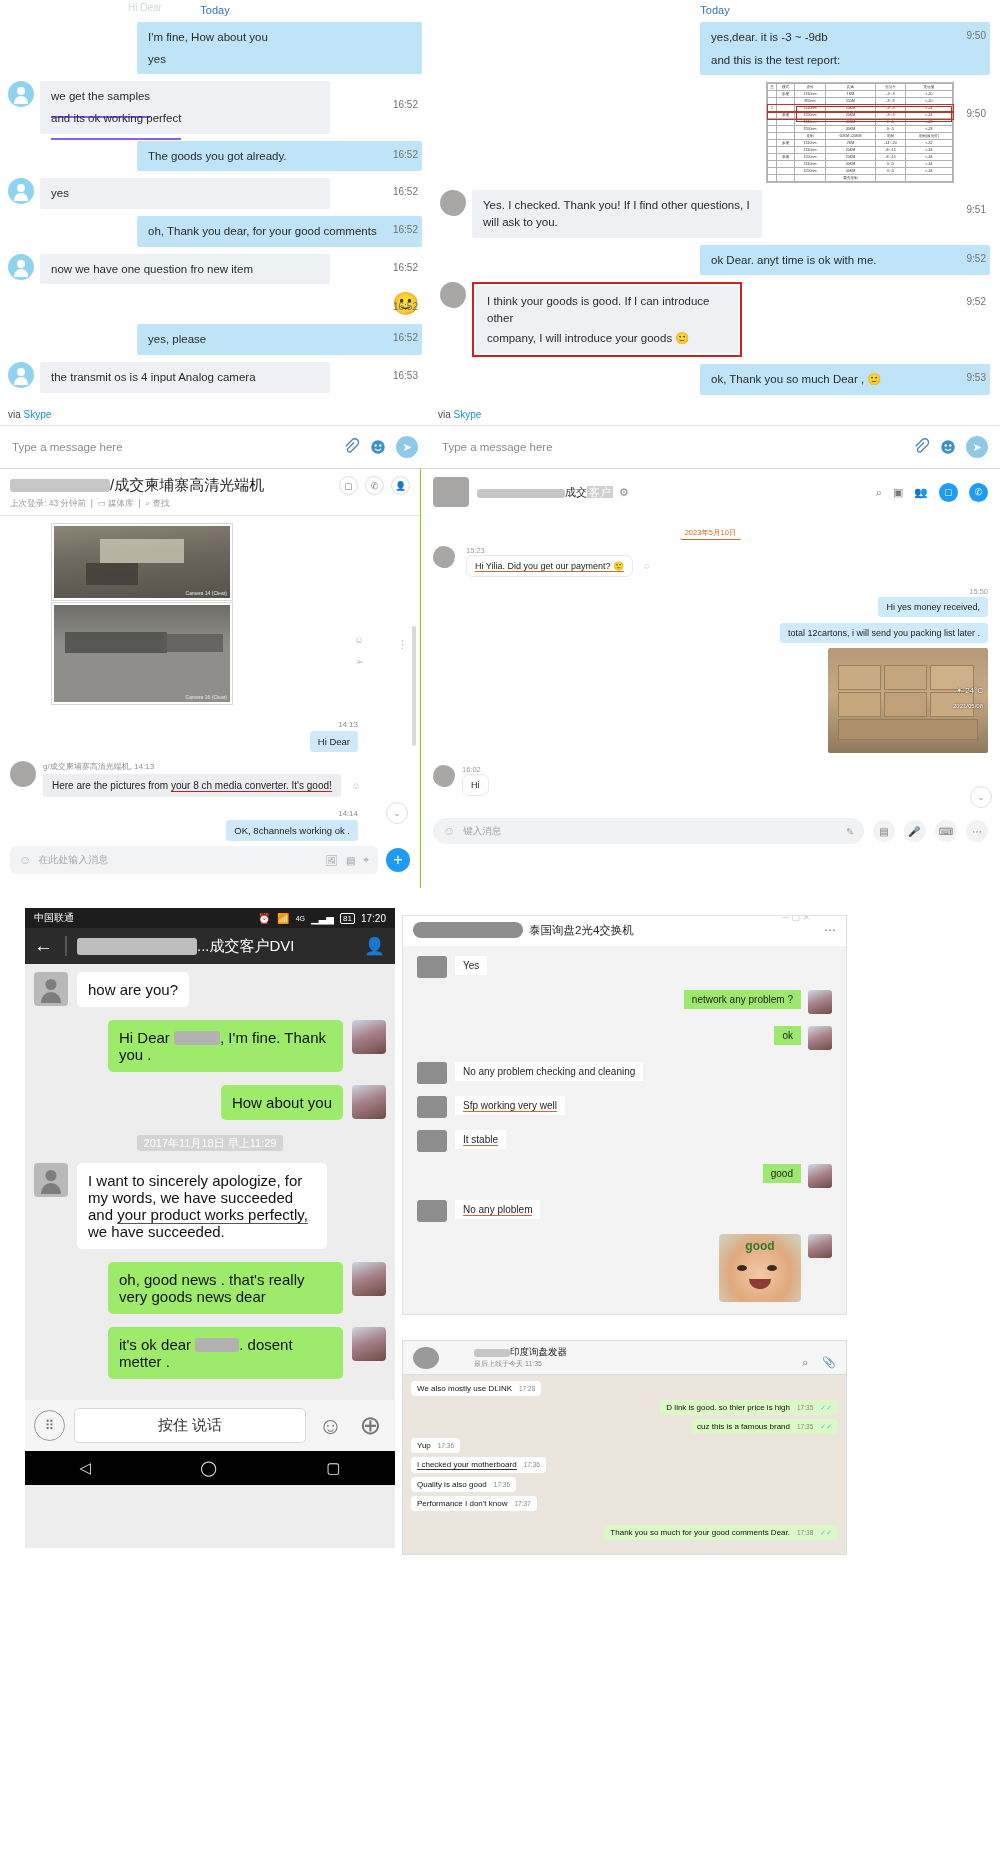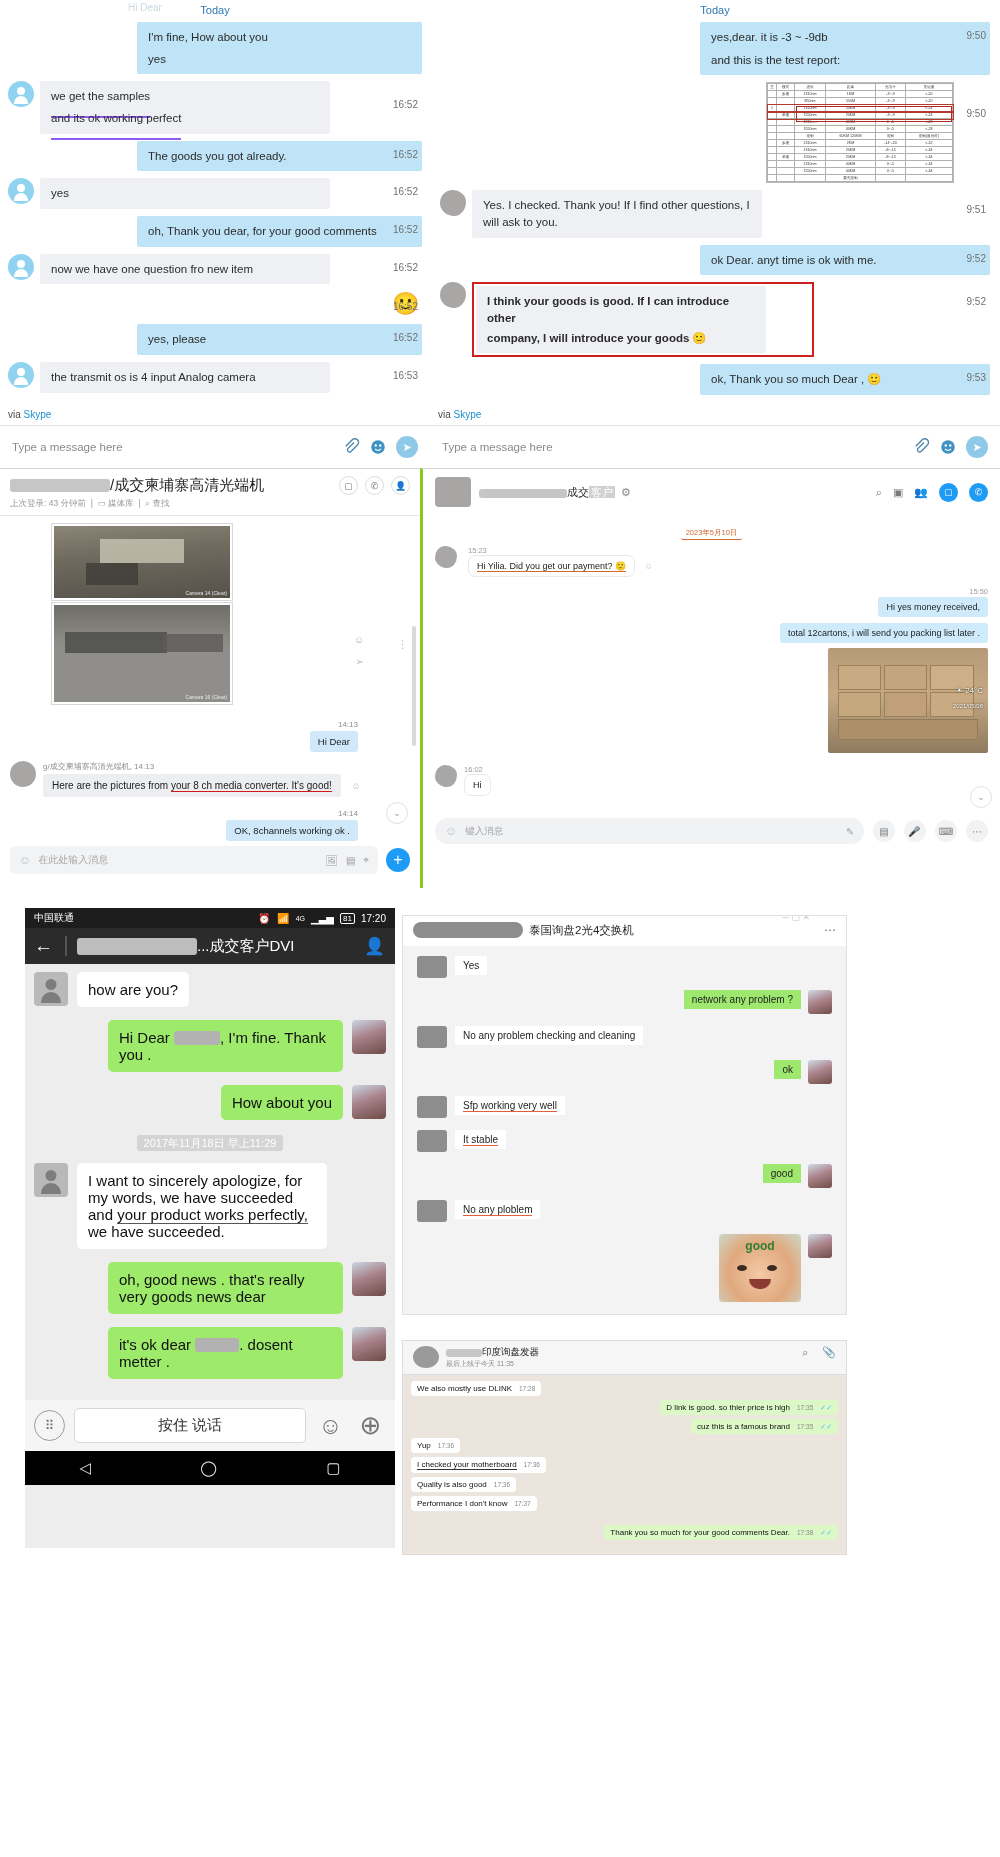--- a/index.html
+++ b/index.html
@@ -115,22 +115,22 @@
   .br-row { display:flex; align-items:flex-start; margin-bottom:12px; }
   .br-av { width:30px;height:22px;background:#8d8d8d;border-radius:3px;flex:0 0 30px;margin-right:8px;}
   .br-in { background:#fff; padding:4px 8px; font-size:10px; color:#1e1e1e; }
   .br-out { background:#9fe870; padding:4px 8px; font-size:10px; color:#1e1e1e; margin-left:auto; }
   .br-pav { width:24px;height:24px;border-radius:3px;flex:0 0 24px;margin-left:7px;
       background:linear-gradient(160deg,#cddbe4 0%,#ad858e 45%,#6f4d47 100%); }
   .br-ul { border-bottom:1.3px solid #e0603a; }
 
   
   .wa { background:#ece5dd; }
-  .wa-head { background:#f6f6f6; display:flex; align-items:flex-start; padding:5px 10px;
-      border-bottom:1px solid #dcdcdc; }
+  .wa-head { background:#f6f6f6; display:flex; align-items:flex-end; padding:5px 10px;
+      border-bottom:1px solid #dcdcdc;gap:28px; }
   .wa-name { font-size:9.5px; color:#222; }
   .wa-sub { font-size:7px; color:#8b8b8b; }
   .wa-body { padding:6px 8px; }
   .wa-r { display:flex; margin-bottom:4px; align-items:flex-end; }
   .wa-in { background:#fff; border-radius:4px; padding:3px 6px; font-size:8px; color:#111;
       display:flex; gap:7px; align-items:baseline; }
   .wa-out { background:#dcf8c6; border-radius:4px; padding:3px 6px; font-size:8px; color:#111;
       margin-left:auto; display:flex; gap:7px; align-items:baseline; }
   .wa-t { font-size:6.5px; color:#8a8a8a; }
   .tick { color:#4fc3f7; font-size:7px; }
@@ -369,21 +369,21 @@
         <span class="sk-time" style="top:14px;">9:51</span>
       </div>
 
       <div class="sk-line">
         <div class="sk-bub sk-out" style="width:345px;">ok Dear. anyt time is ok with me.</div>
         <span class="sk-time">9:52</span>
       </div>
 
       <div class="sk-line">
         <div class="sk-av grey"></div>
-        <div class="sk-redbox" style="width:342px;font-weight:bold;">
+        <div class="sk-redbox" style="width:270px;">
           <div class="sk-bub sk-in" style="width:100%;">
             <div>I think your goods is good. If I can introduce other</div>
             <div style="margin-top:3px;">company, I will introduce your goods 🙂</div>
           </div>
         </div>
         <span class="sk-time" style="top:14px;">9:52</span>
       </div>
 
       <div class="sk-line">
         <div class="sk-bub sk-out" style="width:345px;">ok, Thank you so much Dear , 🙂</div>
@@ -482,21 +482,21 @@
         <span style="color:#bdbdbd;font-size:12px;margin-right:7px;">☺</span>
         <span style="flex:1;">在此处输入消息</span>
         <span style="margin-left:8px;color:#9c9c9c;">🖼</span>
         <span style="margin-left:8px;color:#9c9c9c;">▤</span>
         <span style="margin-left:8px;color:#9c9c9c;">⌖</span>
       </div>
       <div class="qq-plus">+</div>
     </div>
   </div>
 
-  <div class="panel" style="left:420px;top:468px;width:580px;height:420px;border-top:1px solid #d8d8d8;border-left:3px solid #84cc16;">
+  <div class="panel" style="left:420px;top:468px;width:580px;height:420px;border-top:1px solid #d8d8d8;border-left:1px solid #84cc16;">
     <div class="wc-head">
       <div style="width:36px;height:30px;background:#a8a5a5;border-radius:4px;margin-right:8px;"></div>
       <div class="wc-title">
         <span class="redact" style="width:88px;height:9px;"></span><span>成交</span><span style="background:#d0d0d0;color:#fff;padding:0 2px;">客户</span>
         <span style="color:#8a8a8a;margin-left:3px;">⚙</span>
       </div>
       <div class="wc-icons">
         <span>⌕</span>
         <span>▣</span>
         <span>👥</span>
@@ -646,26 +646,26 @@
     <div class="br-body" style="height:352px;">
       <div class="br-row">
         <div class="br-av"></div>
         <div class="br-in">Yes</div>
       </div>
       <div class="br-row">
         <div class="br-out">network any problem ?</div>
         <div class="br-pav"></div>
       </div>
       <div class="br-row">
+        <div class="br-out">ok</div>
+        <div class="br-pav"></div>
+      </div>
+      <div class="br-row">
         <div class="br-av"></div>
         <div class="br-in">No any problem  checking and cleaning</div>
-      </div>
-      <div class="br-row">
-        <div class="br-out">ok</div>
-        <div class="br-pav"></div>
       </div>
       <div class="br-row">
         <div class="br-av"></div>
         <div class="br-in"><span class="br-ul">Sfp working very well</span></div>
       </div>
       <div class="br-row">
         <div class="br-av"></div>
         <div class="br-in"><span class="br-ul">It stable</span></div>
       </div>
       <div class="br-row">

